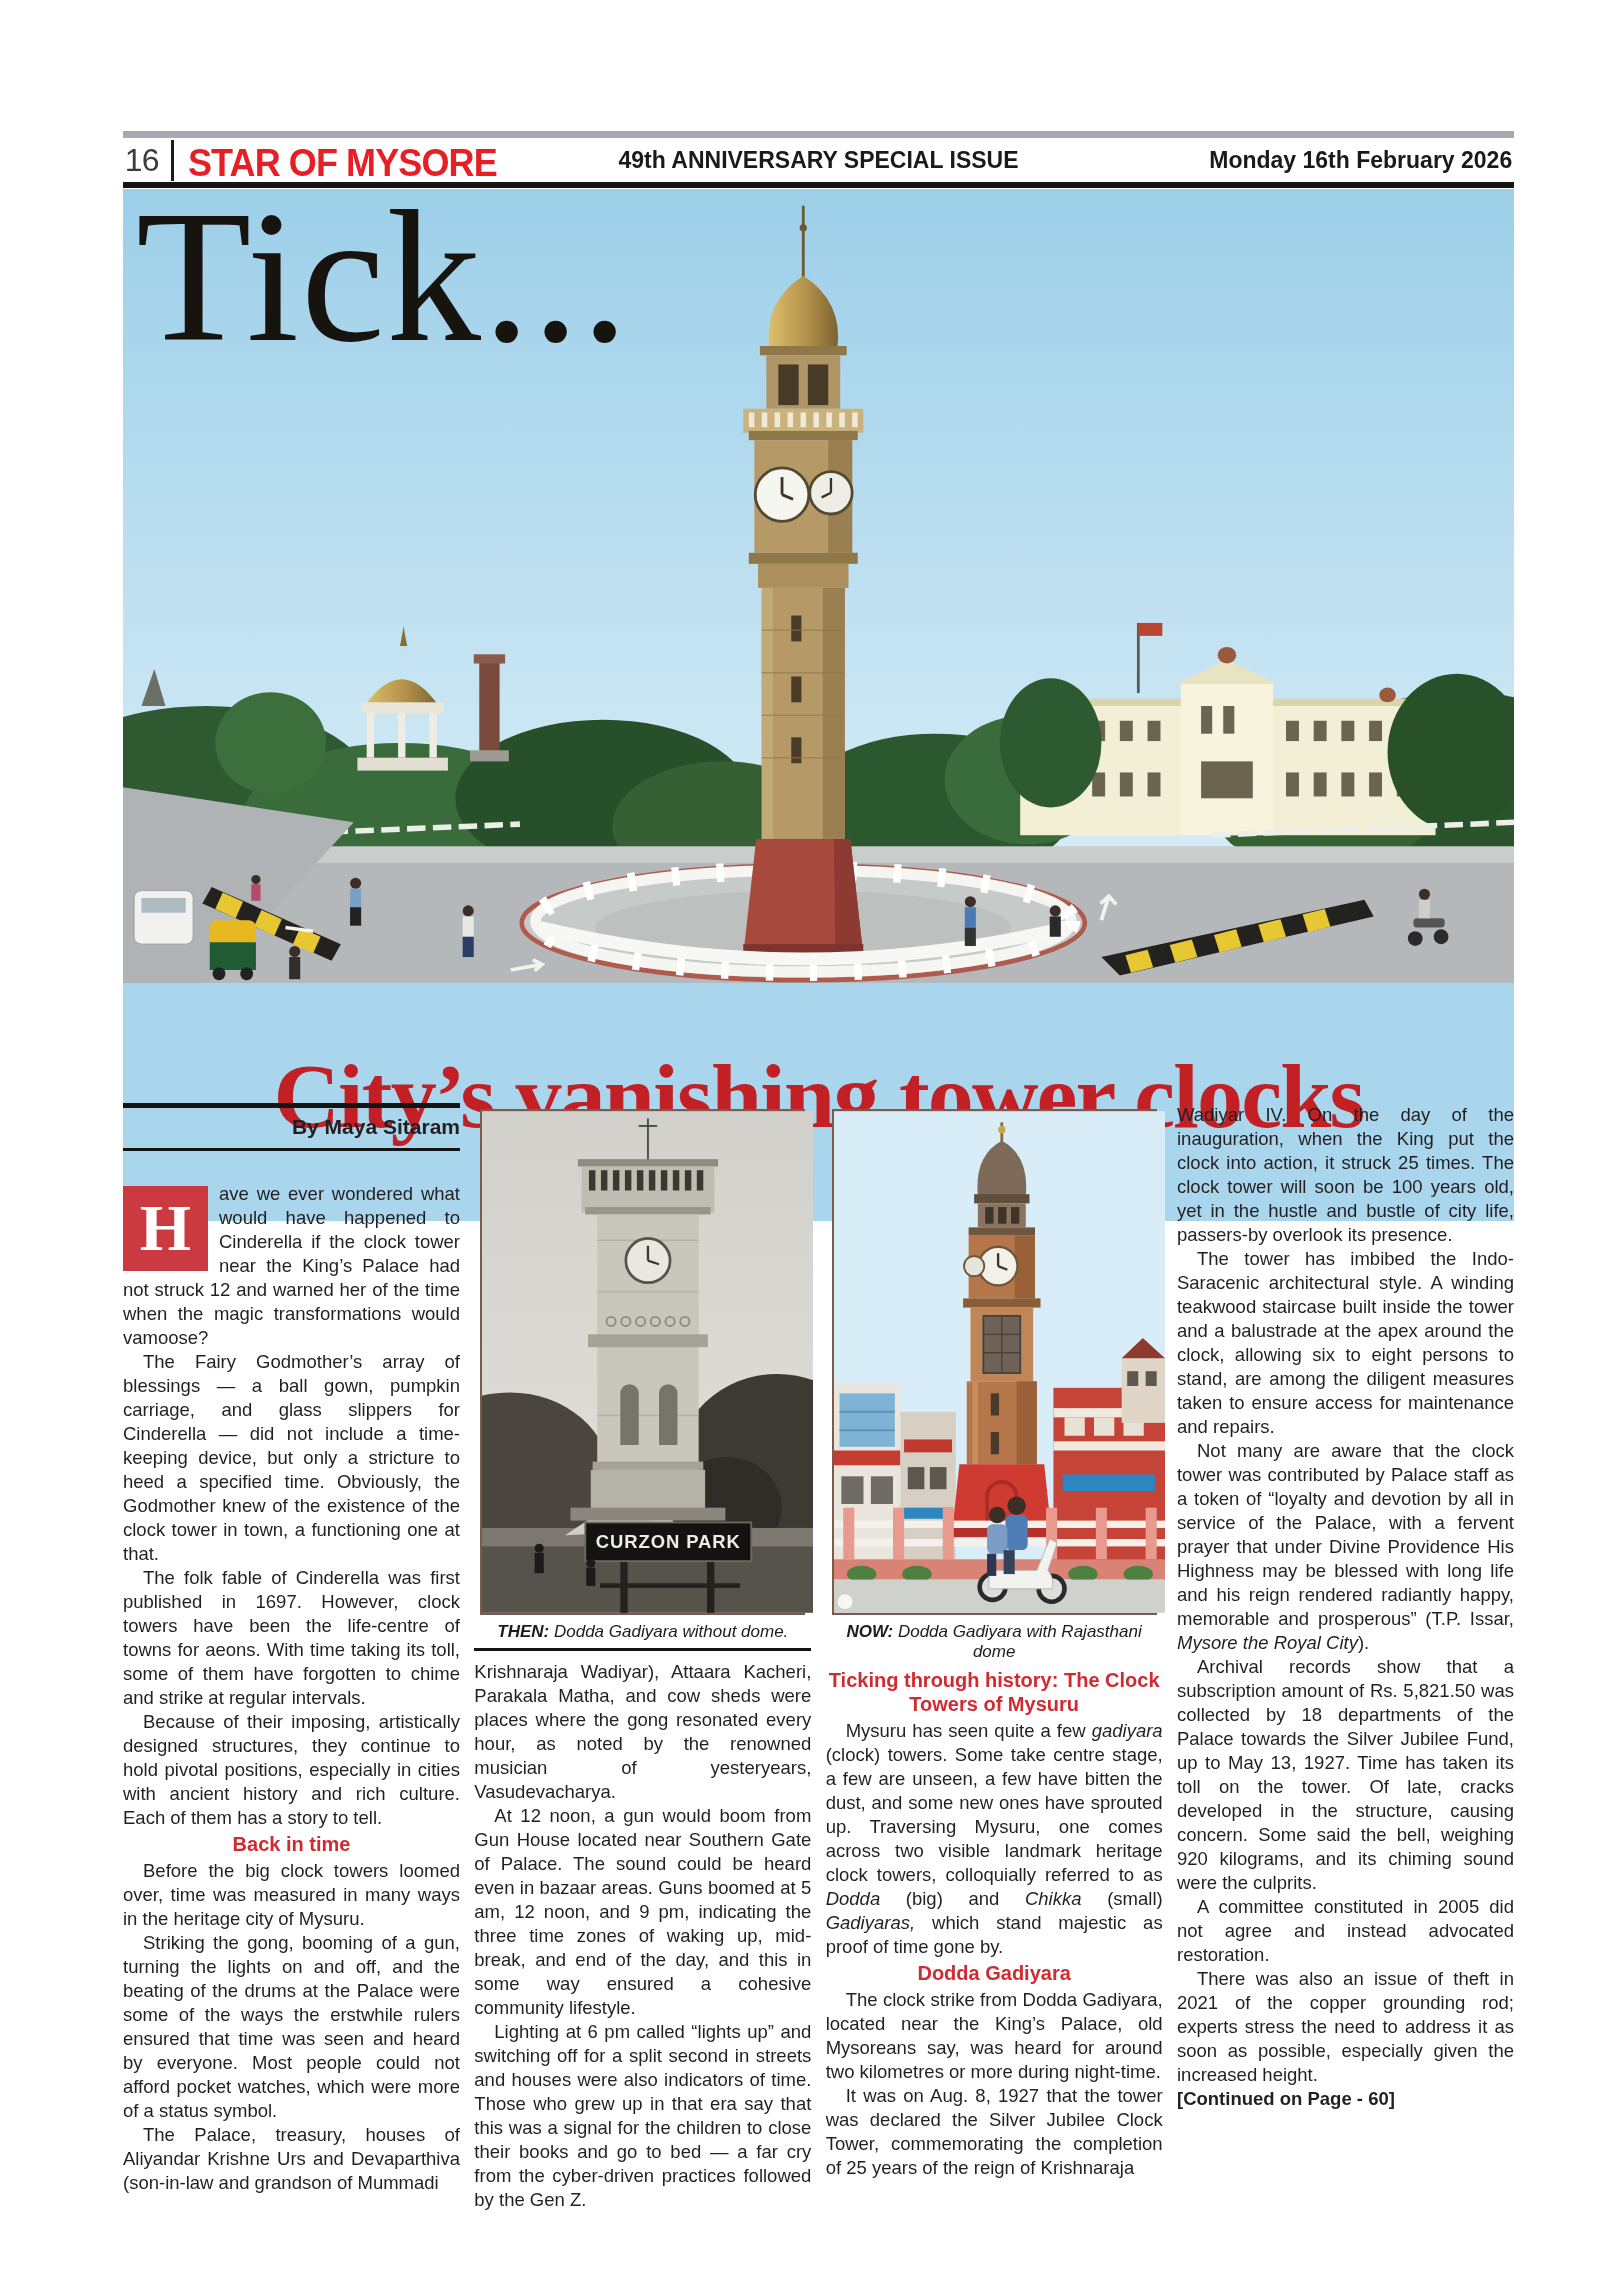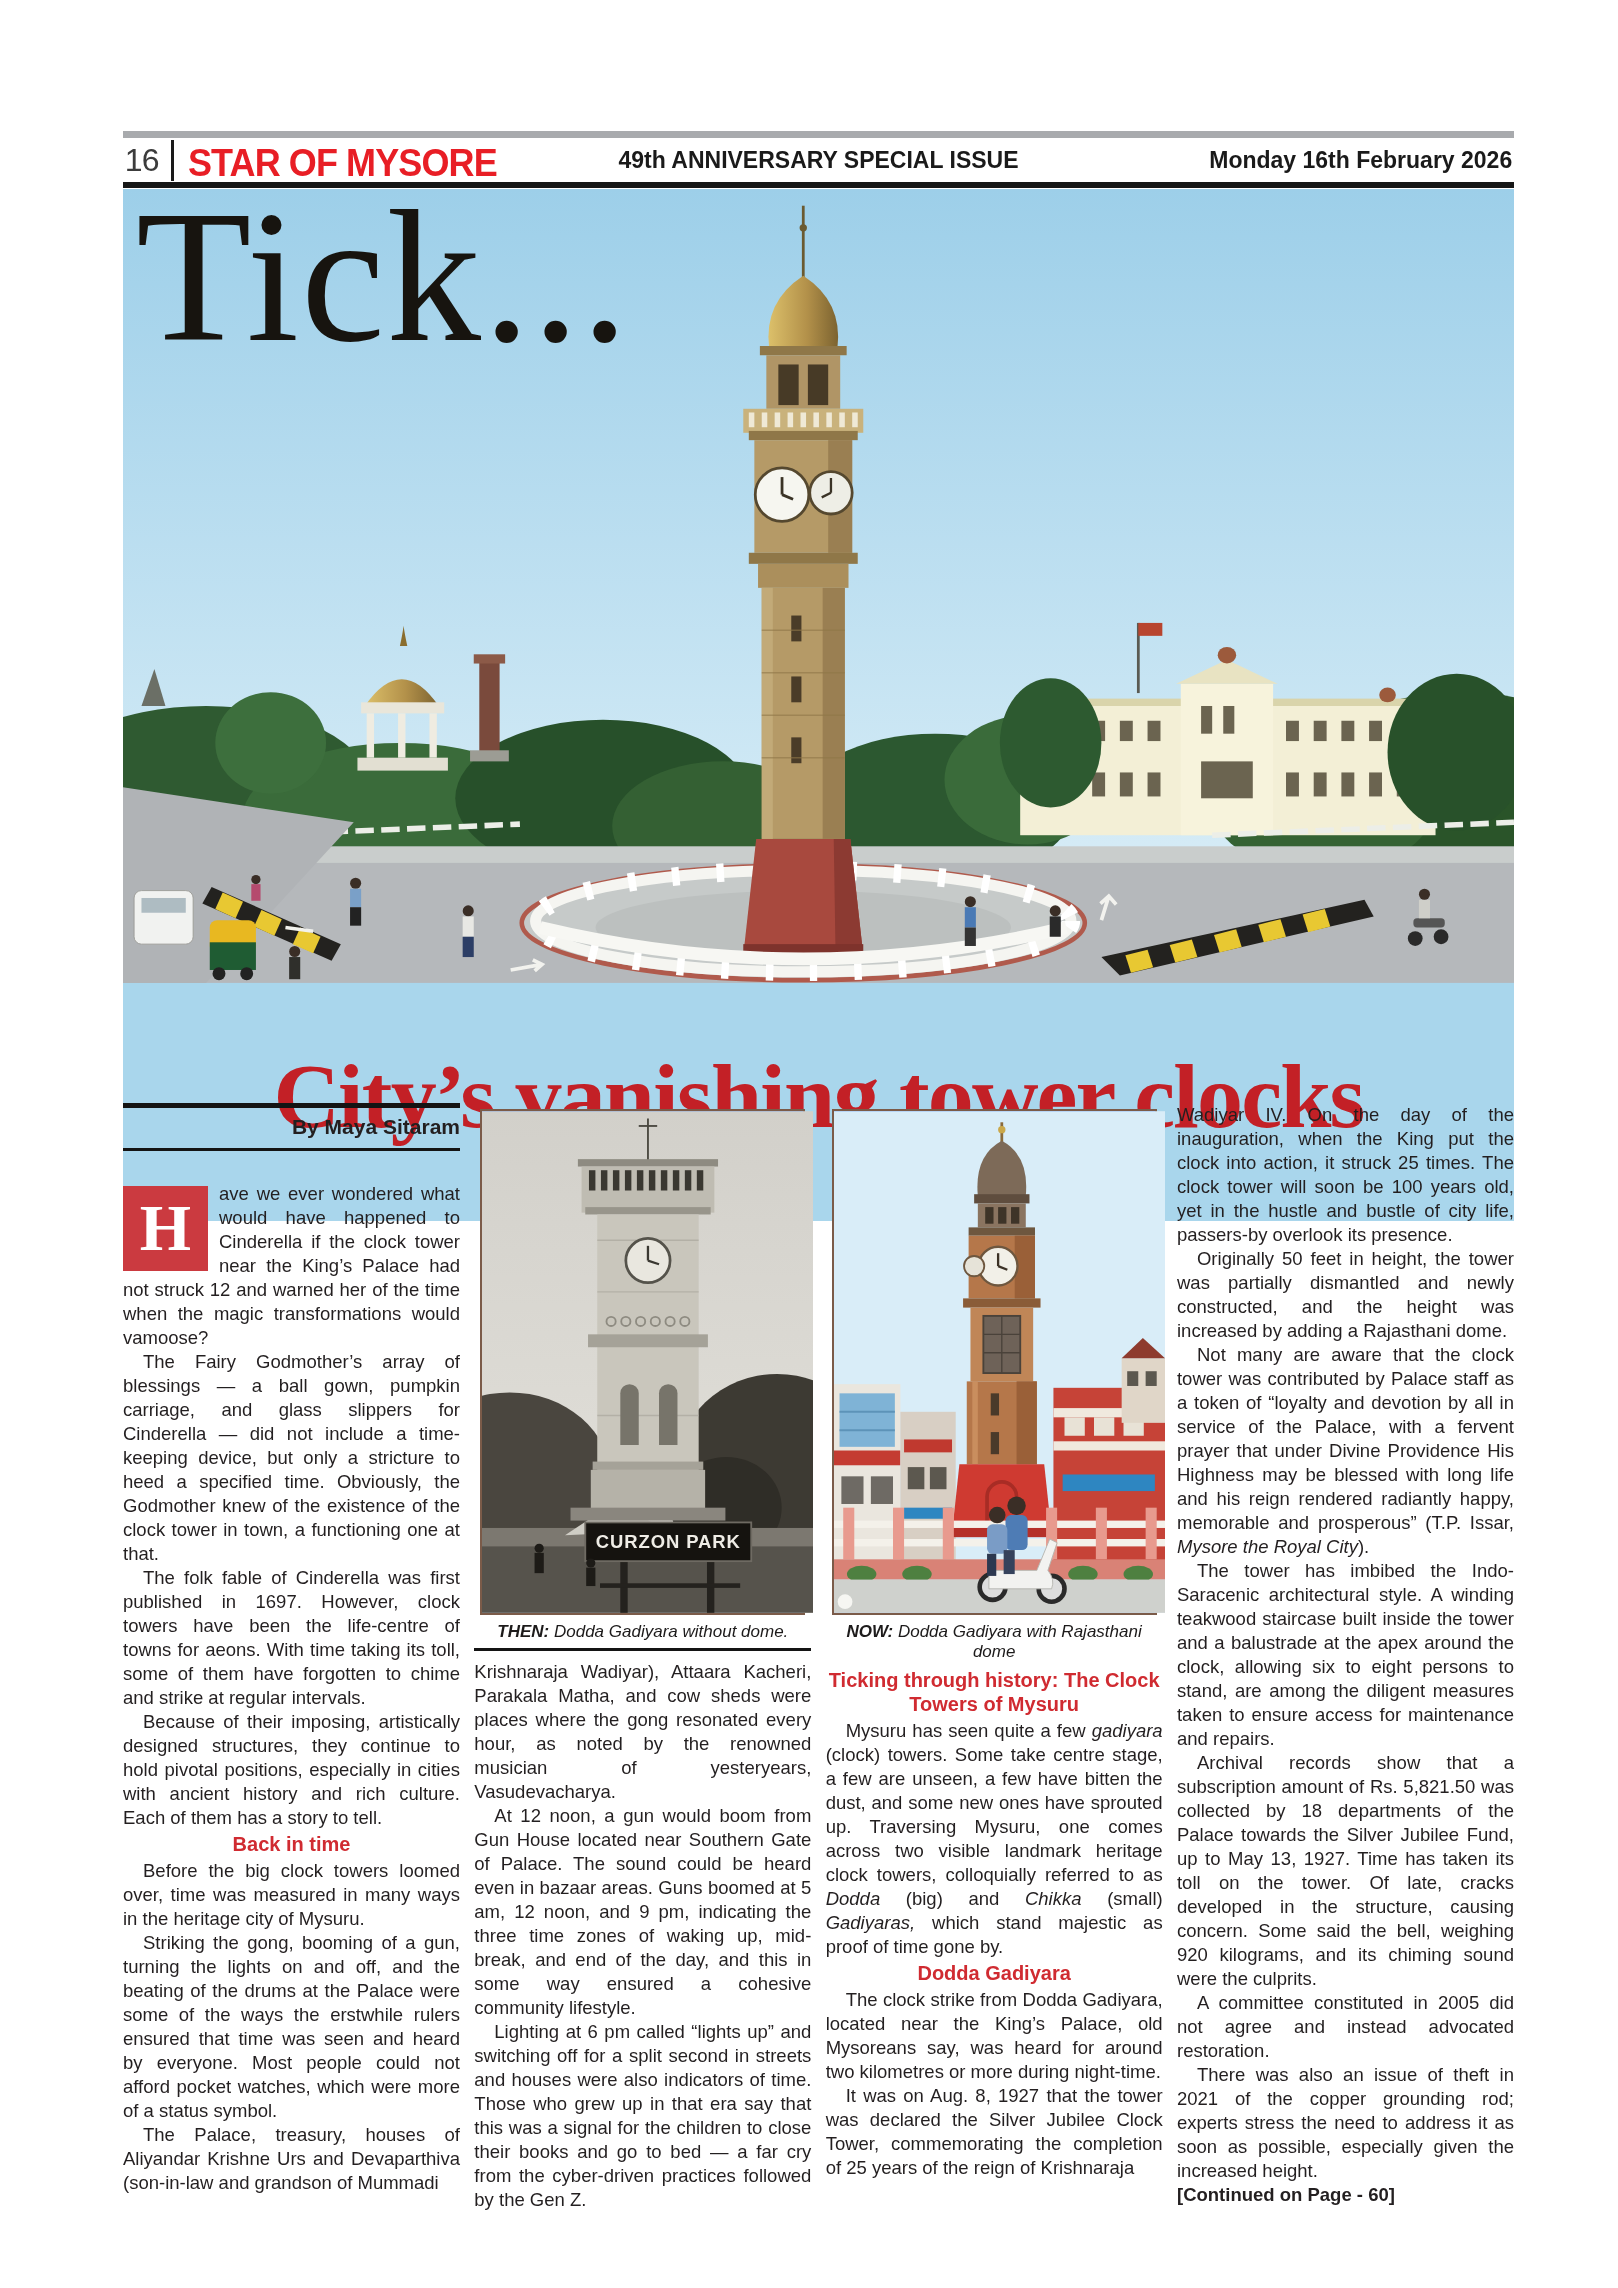--- a/index.html
+++ b/index.html
@@ -462,23 +462,22 @@
     <div class="caption"><b>NOW:</b><span> Dodda Gadiyara with Rajasthani dome</span></div>
     <div class="redhead">Ticking through history: The Clock Towers of Mysuru</div>
     <p><span>Mysuru has seen quite a few </span><i>gadiyara</i><span> (clock) towers. Some take centre stage, a few are unseen, a few have bitten the dust, and some new ones have sprouted up. Traversing Mysuru, one comes across two visible landmark heritage clock towers, colloquially referred to as </span><i>Dodda</i><span> (big) and </span><i>Chikka</i><span> (small) </span><i>Gadiyaras,</i><span> which stand majestic as proof of time gone by.</span></p>
     <div class="redhead">Dodda Gadiyara</div>
     <p>The clock strike from Dodda Gadiyara, located near the King’s Palace, old Mysoreans say, was heard for around two kilometres or more during night-time.</p>
     <p>It was on Aug. 8, 1927 that the tower was declared the Silver Jubilee Clock Tower, commemorating the completion of 25 years of the reign of Krishnaraja</p>
   </div>
 
   <div class="col">
     <p class="noindent">Wadiyar IV. On the day of the inauguration, when the King put the clock into action, it struck 25 times. The clock tower will soon be 100 years old, yet in the hustle and bustle of city life, passers-by overlook its presence.</p>
-    <p>Originally 50 feet in height, the tower was partially dismantled and newly constructed, and the height was increased by adding a Rajasthani dome.</p>
+    <p>The tower has imbibed the Indo-Saracenic architectural style. A winding teakwood staircase built inside the tower and a balustrade at the apex around the clock, allowing six to eight persons to stand, are among the diligent measures taken to ensure access for maintenance and repairs.</p>
     <p><span>Not many are aware that the clock tower was contributed by Palace staff as a token of “loyalty and devotion by all in service of the Palace, with a fervent prayer that under Divine Providence His Highness may be blessed with long life and his reign rendered radiantly happy, memorable and prosperous” (T.P. Issar, </span><i>Mysore the Royal City</i><span>).</span></p>
-    <p>The tower has imbibed the Indo-Saracenic architectural style. A winding teakwood staircase built inside the tower and a balustrade at the apex around the clock, allowing six to eight persons to stand, are among the diligent measures taken to ensure access for maintenance and repairs.</p>
     <p>Archival records show that a subscription amount of Rs. 5,821.50 was collected by 18 departments of the Palace towards the Silver Jubilee Fund, up to May 13, 1927. Time has taken its toll on the tower. Of late, cracks developed in the structure, causing concern. Some said the bell, weighing 920 kilograms, and its chiming sound were the culprits.</p>
     <p>A committee constituted in 2005 did not agree and instead advocated restoration.</p>
     <p>There was also an issue of theft in 2021 of the copper grounding rod; experts stress the need to address it as soon as possible, especially given the increased height.</p>
     <p class="continued">[Continued on Page - 60]</p>
   </div>
 
 </div>
 
 
 </body></html>

